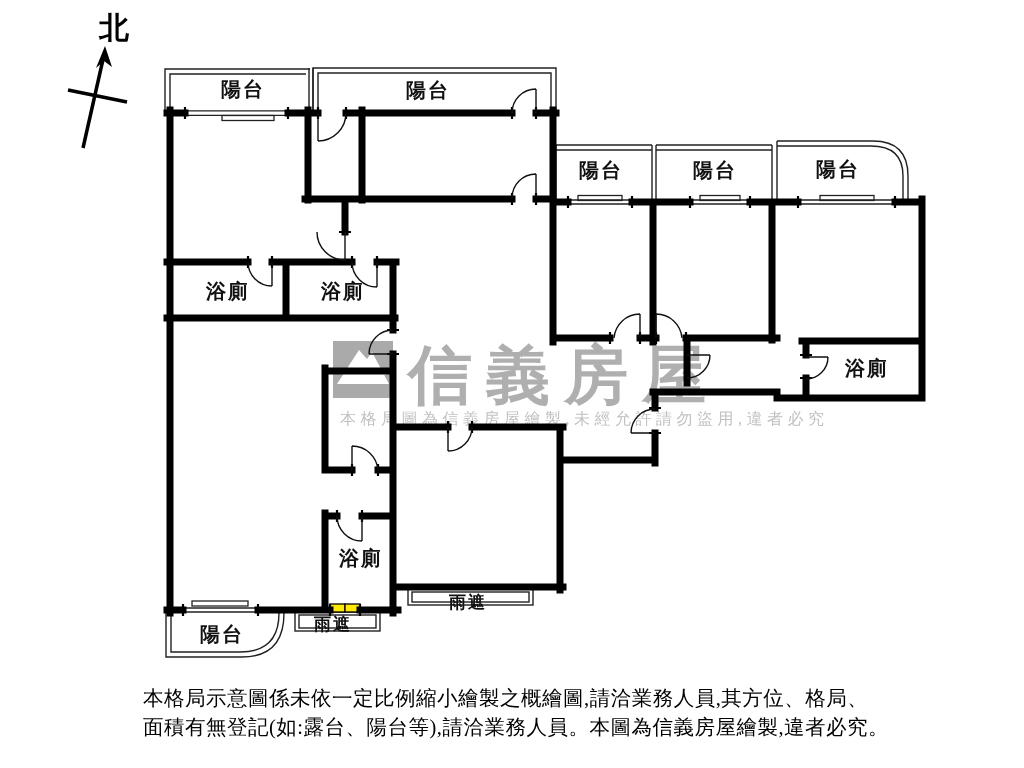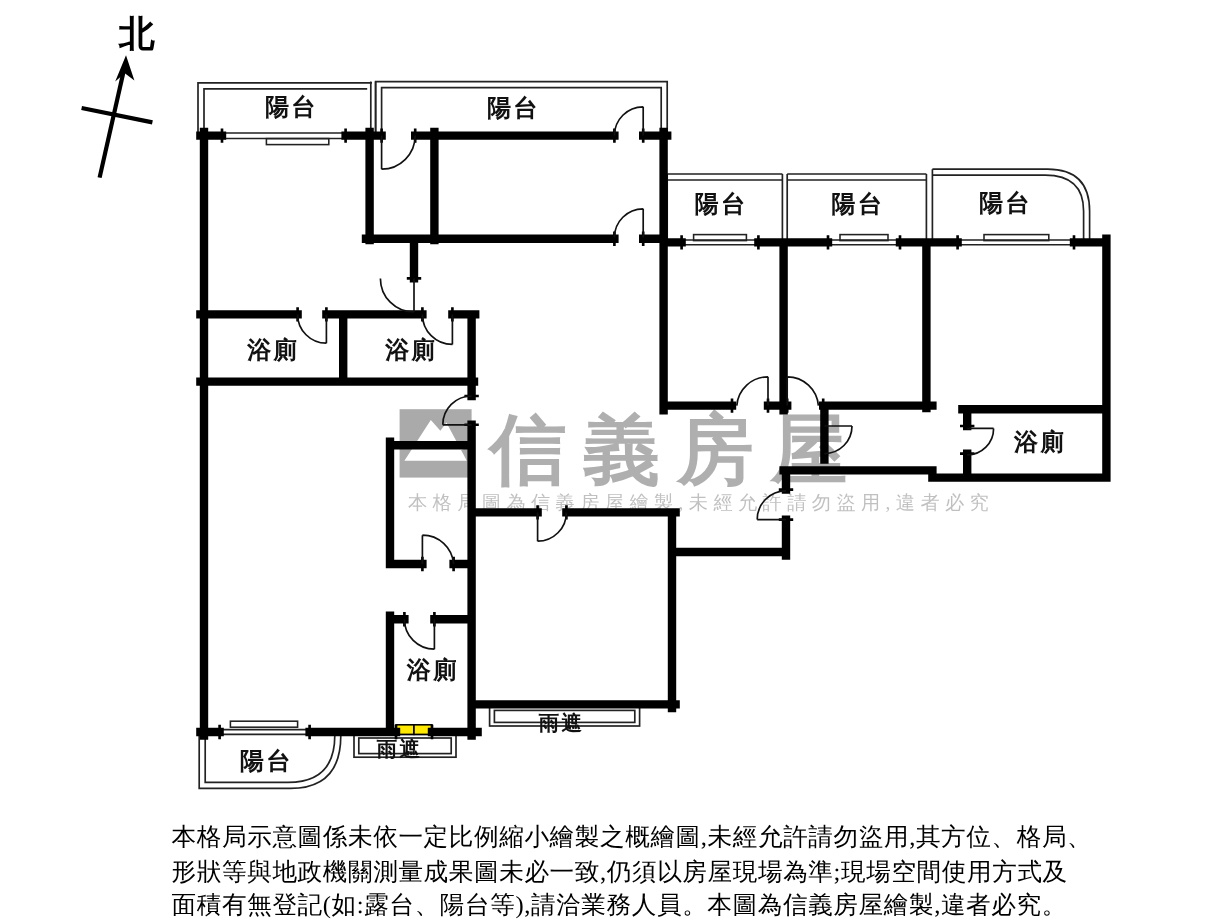--- a/index.html
+++ b/index.html
@@ -147,18 +147,17 @@
     <text class="room-label" x="343" y="298">浴廁</text>
     <text class="room-label" x="361" y="565">浴廁</text>
     <text class="room-label" x="867" y="375">浴廁</text>
     <text class="room-label" x="222" y="641">陽台</text>
     <text class="room-label small-label" x="333" y="630">雨遮</text>
     <text class="room-label small-label" x="468" y="608">雨遮</text>
   </g>
 </svg>
 
   <div class="disclaimer">
-    <span>本格局示意圖係未依一定比例縮小繪製之概繪圖,未經允許請勿盜用,其方位、格局、</span>
-    <span>形狀等與地政機關測量成果圖未必一致,仍須以房屋現場為準;現場空間使用方式及</span>
+    <span>本格局示意圖係未依一定比例縮小繪製之概繪圖,請洽業務人員,其方位、格局、</span>
     <span>面積有無登記(如:露台、陽台等),請洽業務人員。本圖為信義房屋繪製,違者必究。</span>
   </div>
 
 </div>
 
 </body></html>

